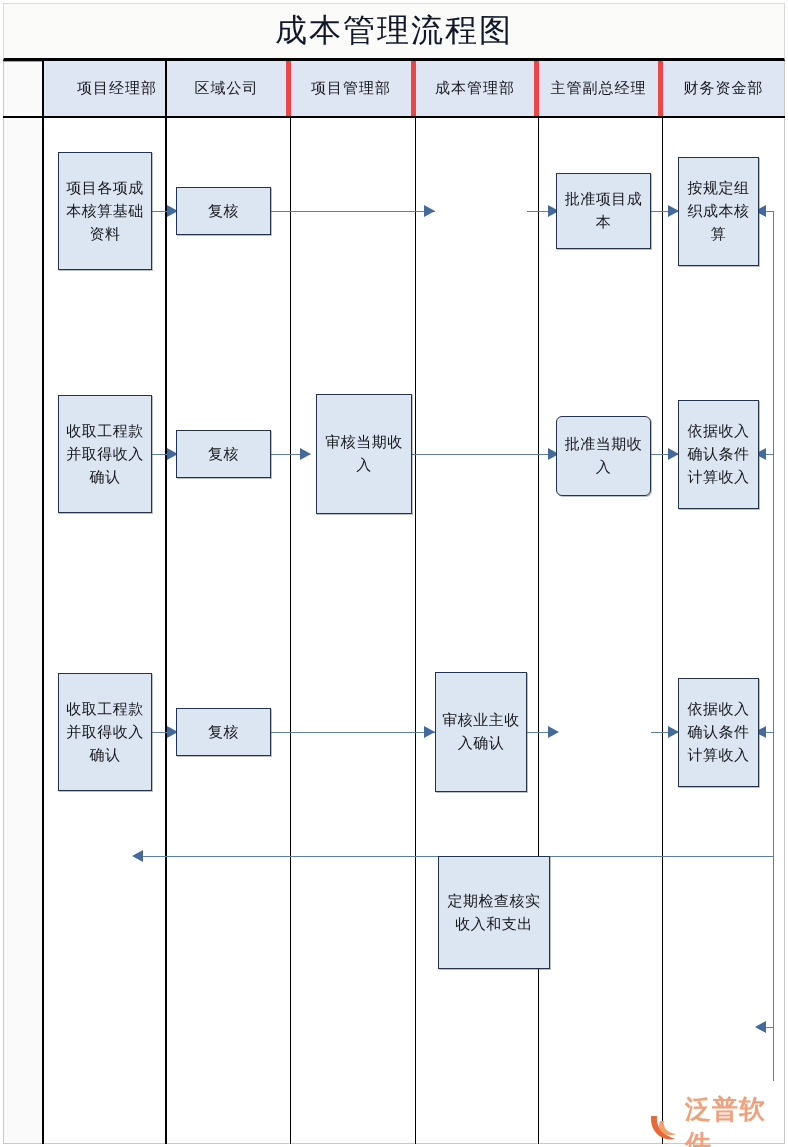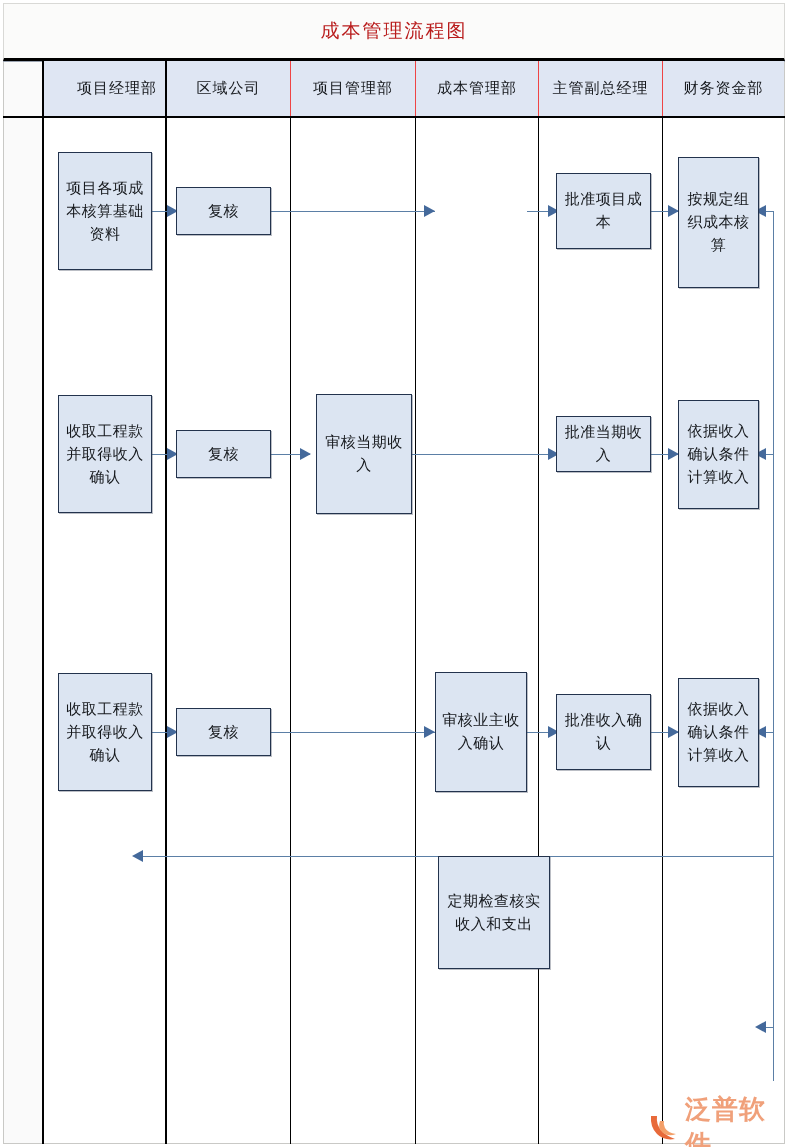--- a/index.html
+++ b/index.html
@@ -20,22 +20,22 @@
     position:absolute;
     left:3px; top:3px;
     width:782px; height:58px;
     background:#fbfbfa;
     border:1px solid #d9d9d6;
     border-bottom:3px solid #000000;
     box-sizing:border-box;
     display:flex;align-items:center;justify-content:center;
   }
   #title-text{
-    font-size:19px;
-    color:#b91c1c;
+    font-size:32px;
+    color:#0f172a;
     letter-spacing:2px;
     font-family:"Liberation Serif","DejaVu Serif",serif;
   }
 
   
   #grid{
     position:absolute;
     left:3px; top:61px;
     width:782px; height:1083px;
   }
@@ -49,21 +49,21 @@
     height:55px;
     background:#dfe6f3;
     box-sizing:border-box;
     display:flex;align-items:center;justify-content:center;
     font-size:15px;
     color:#15181c;
     letter-spacing:1px;
     white-space:nowrap;
   }
   .hdr.strong{border-left:2px solid #000;border-right:2px solid #000;}
-  .hdr.lite{border-right:1px solid #ef4444;align-items:center;}
+  .hdr.lite{border-right:5px solid #ef4444;align-items:center;}
 
   
   #left-col{
     position:absolute;
     left:0; top:0;
     width:39px; height:1083px;
     background:#fafafa;
   }
 
   
@@ -217,51 +217,48 @@
 
     <div class="node" style="left:55px;top:91px;width:94px;height:118px;">
         <span>项目各项成本核算基础资料</span>
       </div>
     <div class="node" style="left:173px;top:126px;width:95px;height:48px;">
         <span>复核</span>
       </div>
     <div class="node" style="left:553px;top:112px;width:95px;height:76px;">
         <span>批准项目成本</span>
       </div>
-    <div class="node" style="left:675px;top:96px;width:81px;height:131px;">
+    <div class="node" style="left:675px;top:96px;width:81px;height:109px;">
         <span>按规定组织成本核算</span>
       </div>
 
     <div class="node" style="left:55px;top:334px;width:94px;height:118px;">
         <span>收取工程款并取得收入确认</span>
       </div>
     <div class="node" style="left:173px;top:369px;width:95px;height:48px;">
         <span>复核</span>
       </div>
     <div class="node" style="left:313px;top:333px;width:96px;height:120px;">
         <span>审核当期收入</span>
       </div>
-    <div class="node" style="left:553px;top:355px;width:95px;height:56px;">
+    <div class="node" style="left:553px;top:355px;width:95px;height:80px;border-radius:6px;">
         <span>批准当期收入</span>
       </div>
     <div class="node" style="left:675px;top:339px;width:81px;height:109px;">
         <span>依据收入确认条件计算收入</span>
       </div>
 
     <div class="node" style="left:55px;top:612px;width:94px;height:118px;">
         <span>收取工程款并取得收入确认</span>
       </div>
     <div class="node" style="left:173px;top:647px;width:95px;height:48px;">
         <span>复核</span>
       </div>
     <div class="node" style="left:432px;top:611px;width:92px;height:120px;">
         <span>审核业主收入确认</span>
-      </div>
-    <div class="node" style="left:553px;top:633px;width:95px;height:76px;">
-        <span>批准收入确认</span>
       </div>
     <div class="node" style="left:675px;top:617px;width:81px;height:109px;">
         <span>依据收入确认条件计算收入</span>
       </div>
 
     <div class="node" style="left:435px;top:795px;width:112px;height:113px;">
         <span>定期检查核实收入和支出</span>
       </div>
 
 

